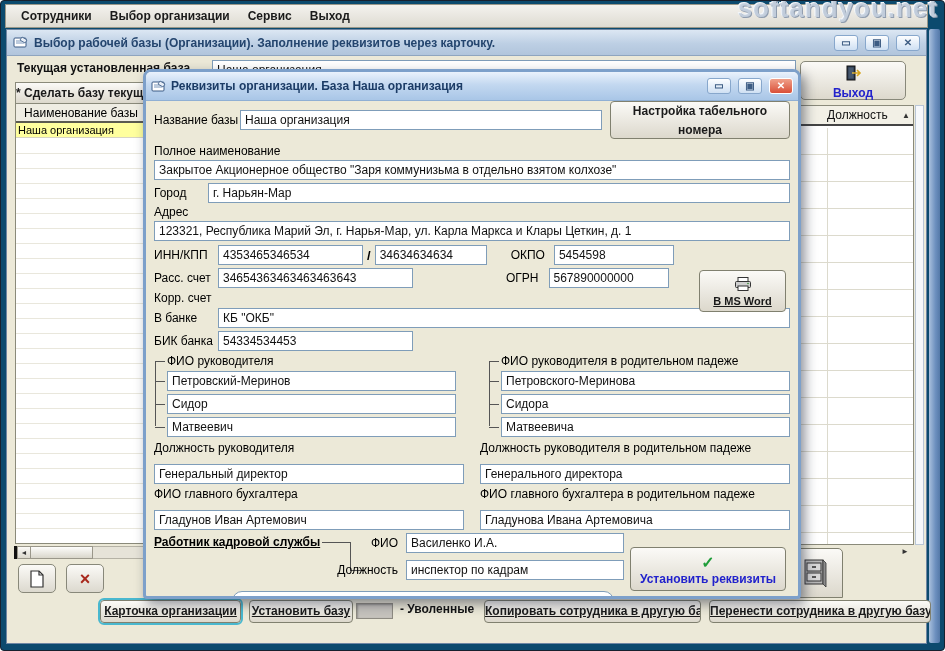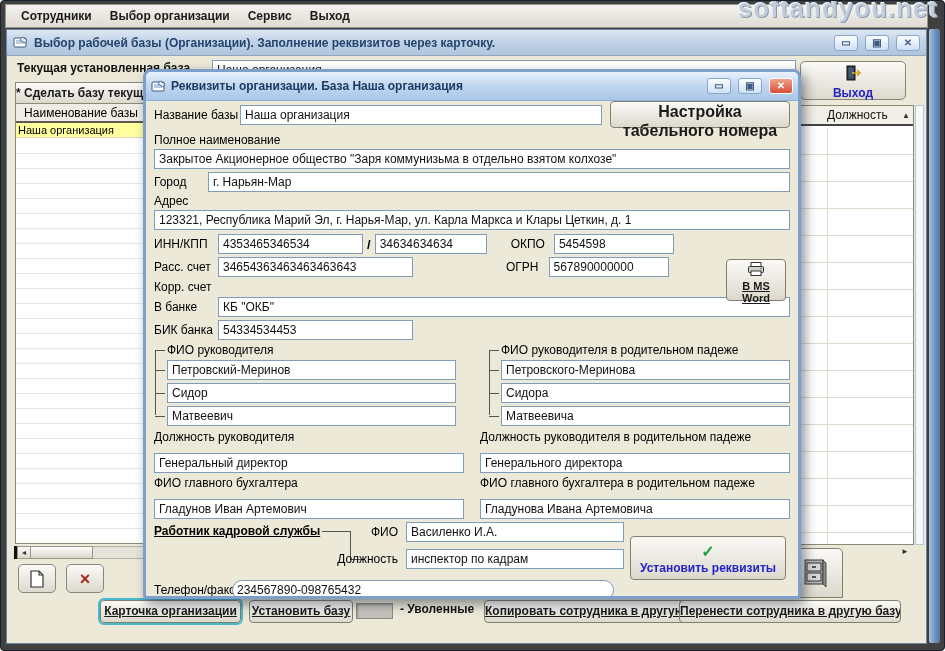--- a/index.html
+++ b/index.html
@@ -1,17 +1,17 @@
 <!DOCTYPE html>
 <html><head>
 <meta charset="utf-8">
 <style>
   * { margin:0; padding:0; box-sizing:border-box; }
   html,body { width:945px; height:651px; background:#fff; font-family:"Liberation Sans", sans-serif; }
-  .window { position:relative; width:945px; height:651px; background:#404040; border:1px solid #17202e; border-radius:4px; overflow:hidden; }
+  .window { position:relative; width:945px; height:651px; background:#0c4a6e; border:1px solid #17202e; border-radius:4px; overflow:hidden; }
 
   
   .menubar { position:absolute; left:4px; right:16px; top:3px; height:24px; background:linear-gradient(#f4f2ee,#dedbd2); border:1px solid #9a9789; display:flex; align-items:center; padding-left:6px; }
   .menu-item { font-size:12px; font-weight:bold; color:#1a1a1a; padding:3px 9px; cursor:default; }
   .watermark { position:absolute; top:-8px; right:6px; font-size:26px; font-weight:bold; letter-spacing:1px; color:rgba(198,208,222,.92); text-shadow:1px 1px 0 #8f9cae, -1px -1px 0 #f4f7fb; z-index:60; pointer-events:none; }
 
   
   .blue-strip { position:absolute; right:4px; top:28px; bottom:7px; width:11px; background:linear-gradient(to right,#a9c0dd,#6c8fbe 60%,#5579a8); border-radius:2px; }
 
   
@@ -52,53 +52,53 @@
   .pos-colline { position:absolute; left:26px; top:22px; bottom:0; width:1px; background:#dcdacd; }
   .right-vscroll { position:absolute; left:907px; top:48px; width:9px; height:440px; background:#f6f8fb; border:1px solid #b9c6d6; }
   .right-harrow { position:absolute; left:893px; top:490px; font-size:8px; color:#333; }
 
   
   .xp-btn { background:linear-gradient(#fbfaf7,#dcd8cc); border:1px solid #80806f; border-radius:4px; font-size:12px; font-weight:bold; color:#1a1a1a; text-align:center; cursor:pointer; font-family:"Liberation Sans",sans-serif; }
   .bb { position:absolute; top:543px; height:23px; line-height:21px; white-space:nowrap; overflow:hidden;text-decoration:underline; }
   .bb.card { left:92px; width:141px; outline:2px solid #49b8cf; outline-offset:0px; }
   .bb.setbase { left:241px; width:104px; }
   .bb.copy { left:476px; width:217px; }
-  .bb.move { left:671px; width:222px; }
+  .bb.move { left:701px; width:222px; }
   .fired-swatch { position:absolute; left:348px; top:546px; width:37px; height:16px; background:#c6c3bd; border:1px solid #8e8b82; box-shadow:inset 1px 1px 2px rgba(0,0,0,.25); }
   .fired-label { position:absolute; left:392px; top:545px; font-size:12px; font-weight:bold; color:#111; }
   .cabinet-btn { position:absolute; left:779px; top:491px; width:56px; height:50px; background:linear-gradient(#fbfaf7,#dcd8cc); border:1px solid #80806f; border-radius:5px 5px 0 0; display:flex; align-items:center; justify-content:center; z-index:5; cursor:pointer; }
 
   
   input.fld { height:20px; border:1px solid #7f9db9; background:#fff; font-size:12px; font-family:"Liberation Sans",sans-serif; color:#111; padding:0 4px; }
 
   
   .dialog { position:absolute; left:135px; top:12px; width:658px; height:530px; background:#ece9d8; border:3px solid #7da0ca; border-radius:8px 8px 4px 4px; box-shadow:4px 5px 12px rgba(30,35,55,.5); z-index:10; }
   .dlg-title { height:29px; background:linear-gradient(#eaf2fc,#c3d8f0 45%,#a9c6e7); border-radius:5px 5px 0 0; display:flex; align-items:center; padding:0 5px; border-bottom:1px solid #8fafd4; }
   .dlg-title-text { font-size:12px; font-weight:bold; color:#1c3c66; margin-left:5px; }
   .dlg-body { position:absolute; left:0; right:0; top:24px; bottom:0; padding:5px 8px 4px 8px; overflow:hidden; }
 
   .row { display:flex; align-items:center; }
   .lab { font-size:12px; color:#000; white-space:nowrap; }
   .r-name { margin-bottom:5px; }
   .r-name .lab { width:86px; }
   .r-name input { flex:1; margin-right:8px; }
-  .tabnum-btn { width:180px; height:27px; line-height:19px; font-size:16px; }
+  .tabnum-btn { width:180px; height:38px; line-height:19px; font-size:12px; }
   .sec-label { font-size:12px; margin-bottom:2px; }
   .full { width:100%; }
   .mb3 { margin-bottom:3px; } .mb4 { margin-bottom:4px; }
   .r-city { margin-bottom:2px; }
   .r-city .lab { width:54px; }
   .r-city input { flex:1; }
 
   .req-block { position:relative; margin-bottom:3px; }
   .req-row { display:flex; align-items:center; margin-bottom:3px; }
   .req-row .lab1 { width:64px; }
   .slash { font-size:13px; font-weight:bold; padding:0 4px; }
   .ogrn-lab, .okpo-lab { font-size:12px; }
-  .word-btn { position:absolute; right:4px; top:25px; width:60px; height:42px; padding-top:2px; }
+  .word-btn { position:absolute; right:4px; top:25px; width:87px; height:42px; padding-top:2px; }
   .word-btn .t { display:block; font-size:11px; font-weight:bold; text-decoration:underline; margin-top:1px; }
 
   .groups { display:flex; gap:32px; margin-bottom:4px; }
   .group { flex:1; position:relative; padding-left:13px; }
   .group::before { content:''; position:absolute; left:1px; top:8px; bottom:11px; border-left:1px solid #555; }
   .group-title { font-size:12px; margin-bottom:3px; position:relative; }
   .group-title::before { content:''; position:absolute; left:-12px; top:7px; width:10px; border-top:1px solid #555; }
   .gitem { position:relative; margin-bottom:3px; }
   .gitem::before { content:''; position:absolute; left:-12px; top:10px; width:10px; border-top:1px solid #555; }
   .gitem input { width:100%; }

